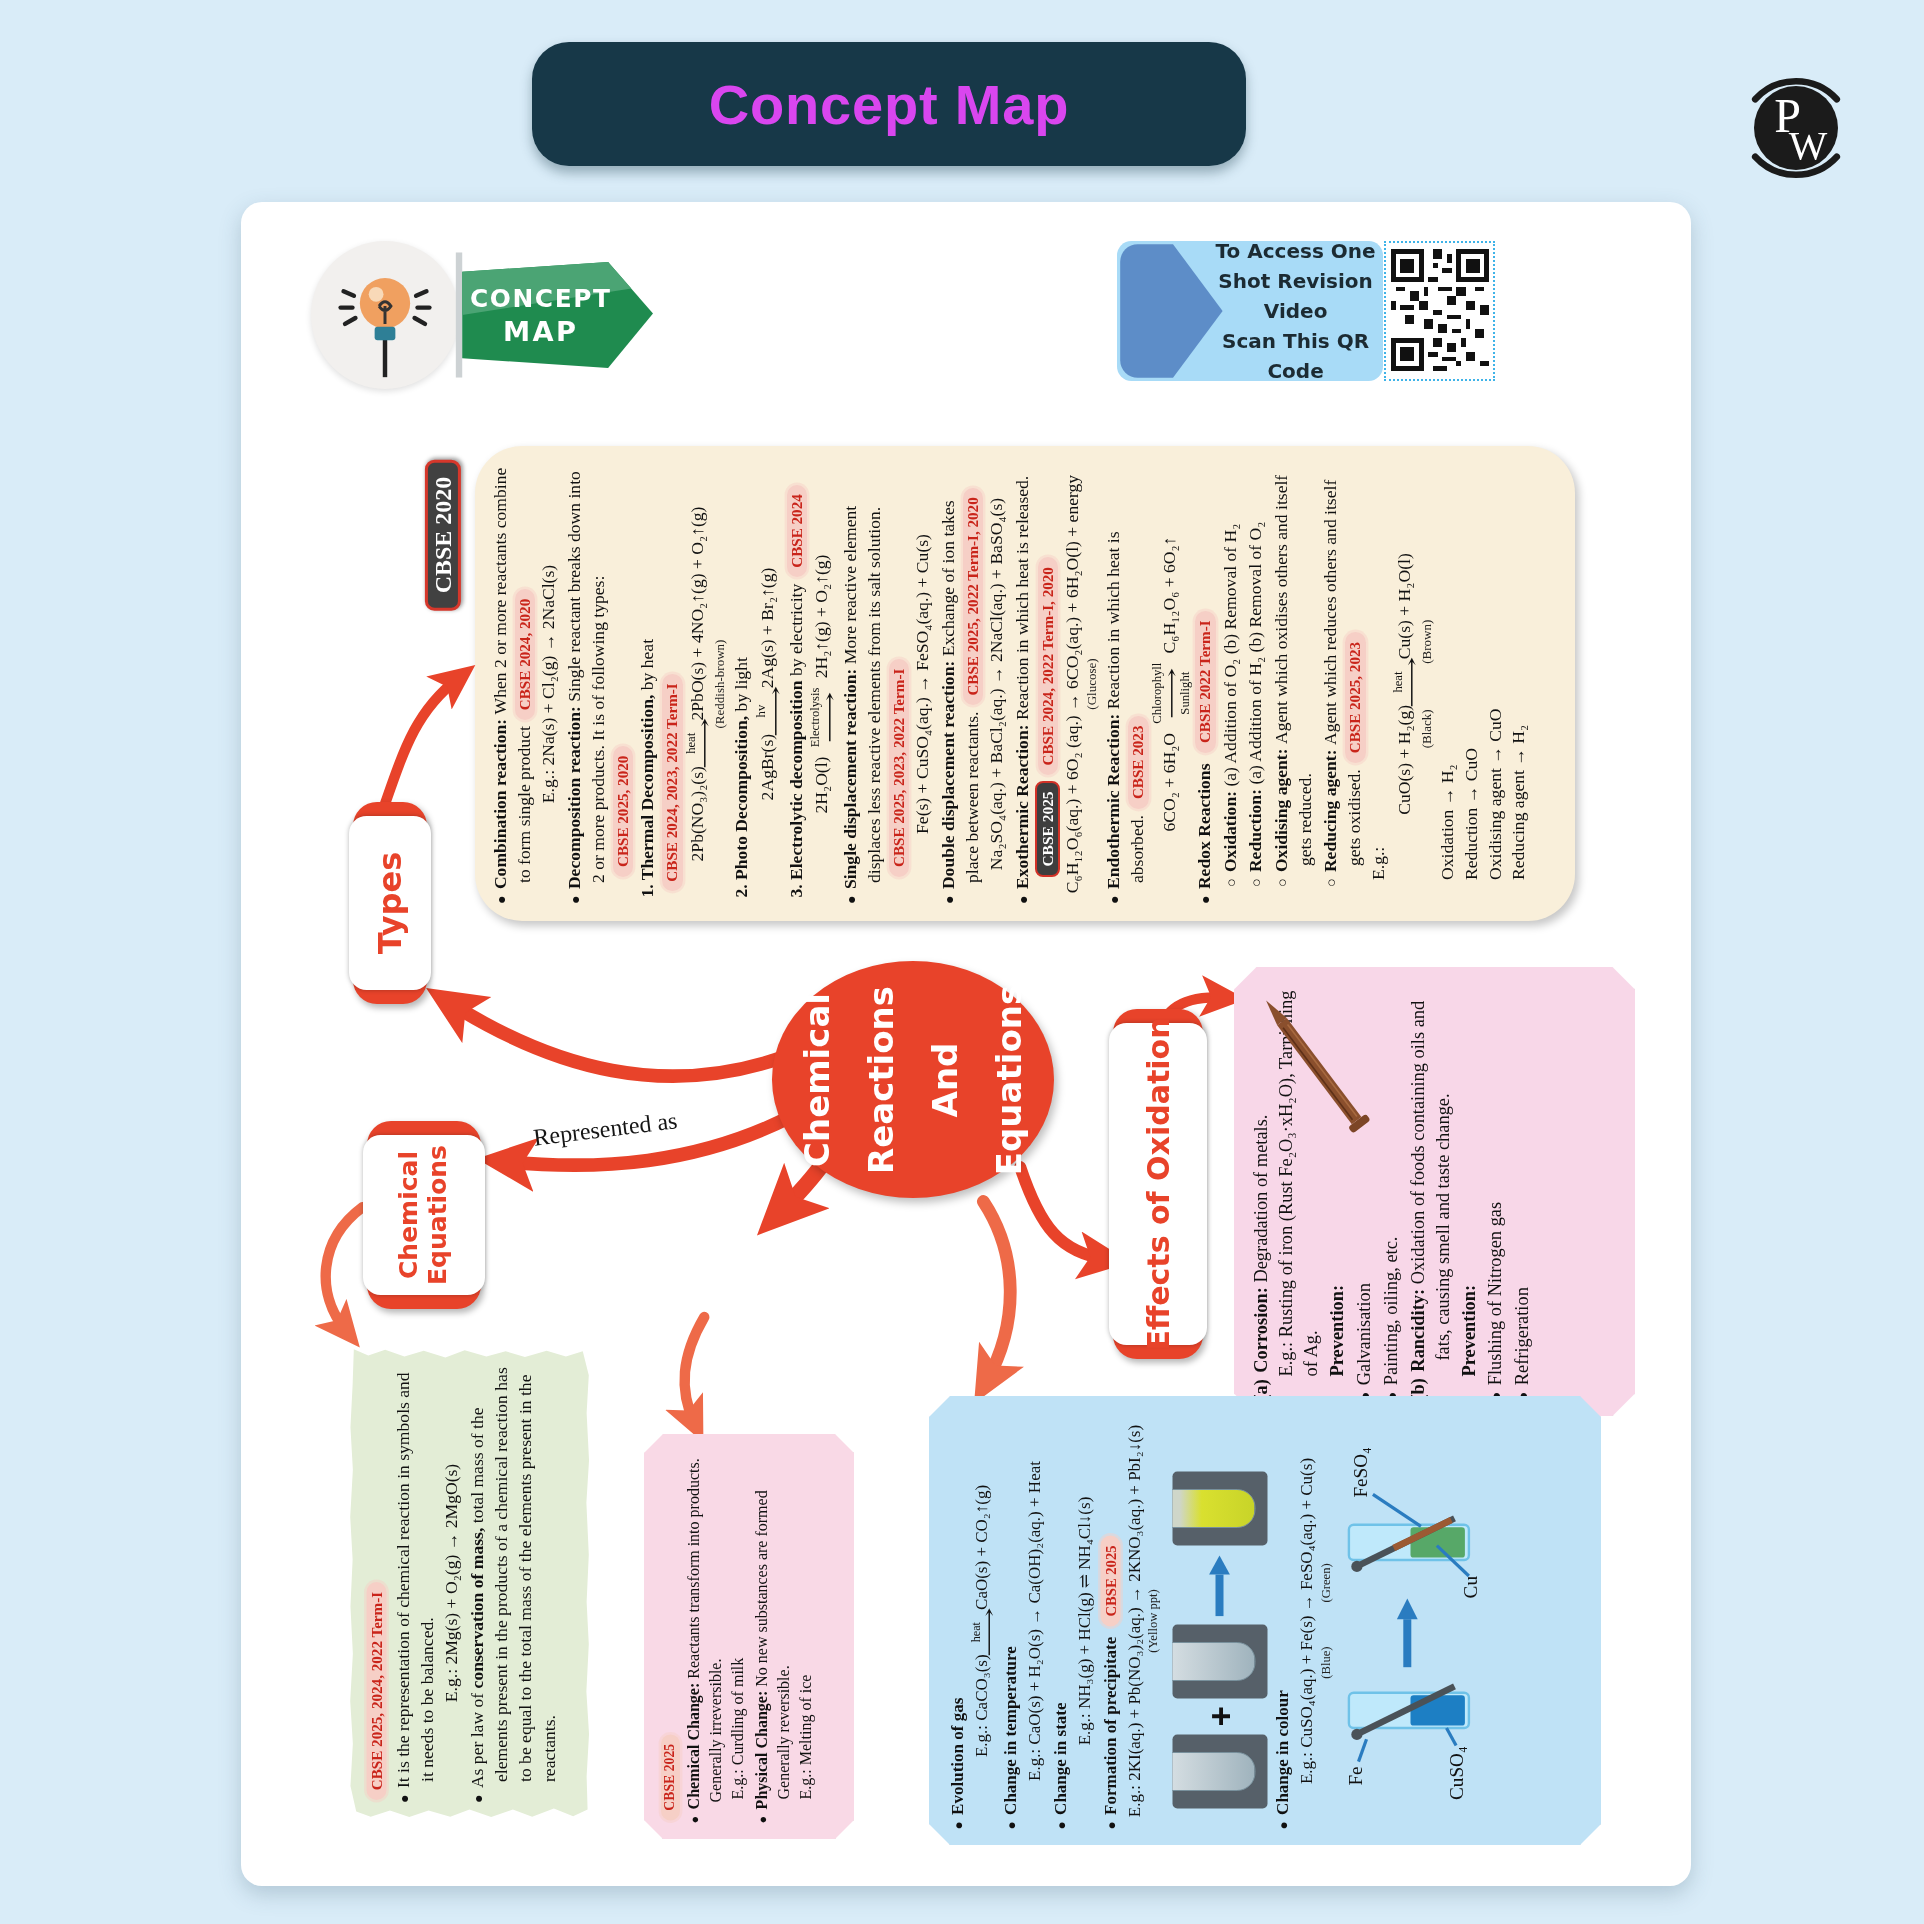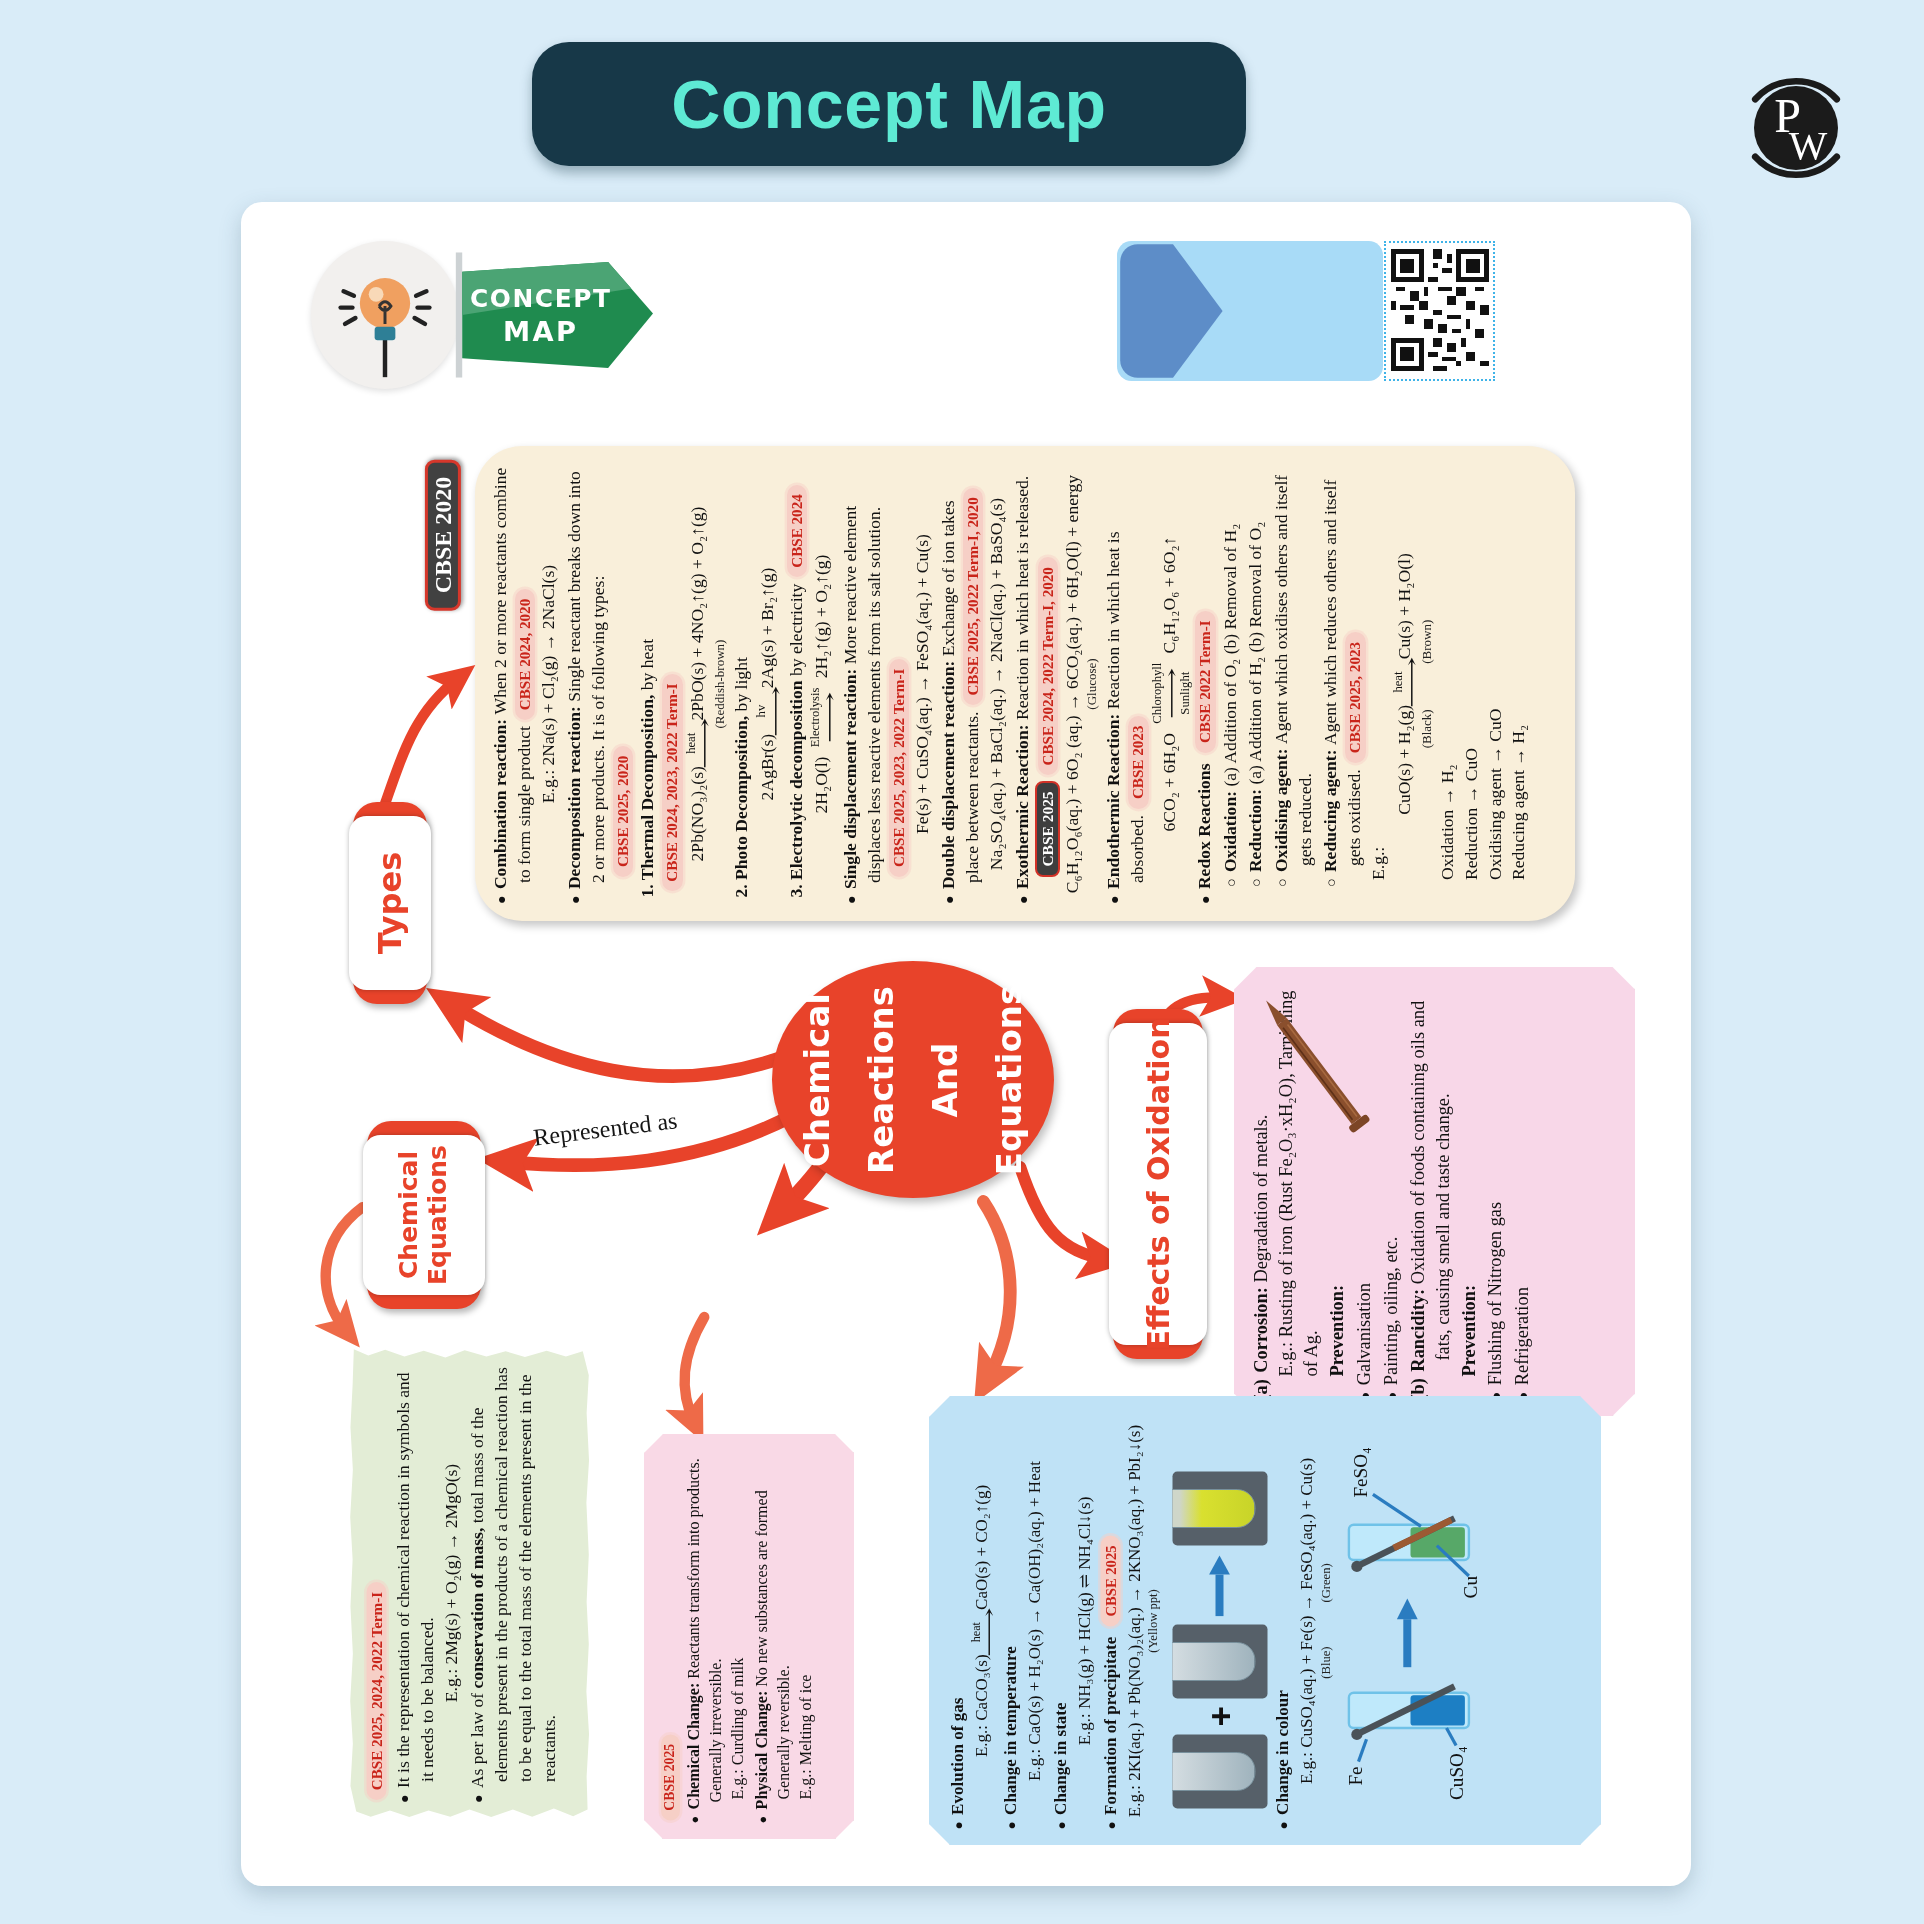--- a/index.html
+++ b/index.html
@@ -2,22 +2,22 @@
 <html style="font-size:13px"><head>
 <meta charset="utf-8">
 <style>
   html,body{margin:0;padding:0;background:#d9ecf8;}
   #stage{position:relative;width:1925px;height:1925px;background:#d9ecf8;overflow:hidden;
          font-family:"Liberation Serif","DejaVu Serif",serif;color:#111;}
   
   .banner{position:absolute;left:532px;top:42px;width:714px;height:124px;background:#173848;
           border-radius:37px;display:flex;align-items:center;justify-content:center;
           box-shadow:0 6.4px 11.2px rgba(23,56,72,.35);}
-  .banner h1{margin:0;color:#5eead4;font-family:"Liberation Sans","DejaVu Sans",sans-serif;
-             font-size:68px;font-weight:bold;letter-spacing:0.8px;}
+  .banner h1{margin:0;color:#d946ef;font-family:"Liberation Sans","DejaVu Sans",sans-serif;
+             font-size:56px;font-weight:bold;letter-spacing:0.8px;}
   .card{position:absolute;left:241px;top:202px;width:1450px;height:1684px;background:#fff;
         border-radius:21px;box-shadow:0 8px 21px rgba(60,90,110,.25);}
   
   .rin{position:absolute;top:50%;left:50%;transform:translate(-50%,-50%) rotate(-90deg);}
   .vlabel{position:absolute;top:50%;left:50%;transform:translate(-50%,-50%) rotate(-90deg);
           white-space:nowrap;text-align:center;}
   
   .panel{position:absolute;box-shadow:3.2px 4.8px 8px rgba(0,0,0,.22);}
   .cream{left:475px;top:446px;width:1100px;height:475px;background:#f9efda;border-radius:47px;}
   .pinkR{left:1234px;top:967px;width:401px;height:449px;background:#f8d7e8;
@@ -125,20 +125,25 @@
     <polygon points="14,28 196,16 252,80 196,148 14,136" fill="#1f8b4f"></polygon>
     <polygon points="14,28 196,16 225,49 14,82" fill="#4ba474"></polygon>
     <text x="112" y="72" text-anchor="middle" font-family="DejaVu Sans,sans-serif" font-weight="bold" font-size="31" fill="#fff" letter-spacing="2">CONCEPT</text>
     <text x="112" y="114" text-anchor="middle" font-family="DejaVu Sans,sans-serif" font-weight="bold" font-size="34" fill="#fff" letter-spacing="3">MAP</text>
   </svg>
 
   <div class="qrbox">
     <svg width="120" height="140" viewBox="0 0 150 175" style="position:absolute;left:0;top:0">
       <path d="M26 4 h44 l62 83.5 L70 171 H26 a22 22 0 0 1 -22 -22 V26 a22 22 0 0 1 22 -22 z" fill="#5d8dc8"></path>
     </svg>
+    <div class="qrtext">
+      <span>To Access One</span>
+      <span>Shot Revision Video</span>
+      <span>Scan This QR Code</span>
+    </div>
   </div>
   <div class="qrcode">
     <svg width="98" height="122" viewBox="0 0 21 26" shape-rendering="crispEdges">
       <g fill="#111">
         <rect x="0" y="0" width="7" height="7"></rect>
           <rect x="14" y="0" width="7" height="7"></rect>
           <rect x="0" y="19" width="7" height="7"></rect>
         <rect x="9" y="0" width="2" height="2"></rect>
           <rect x="12" y="1" width="1" height="2"></rect>
           <rect x="9" y="3" width="1" height="1"></rect>

